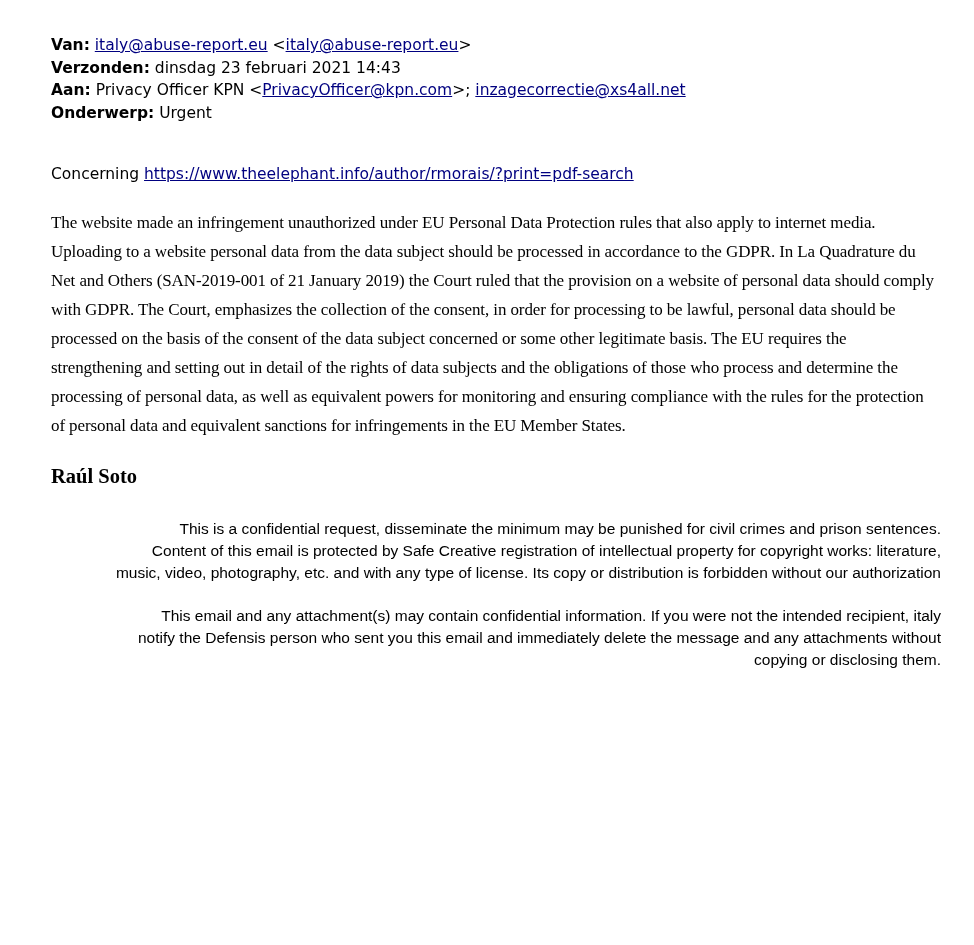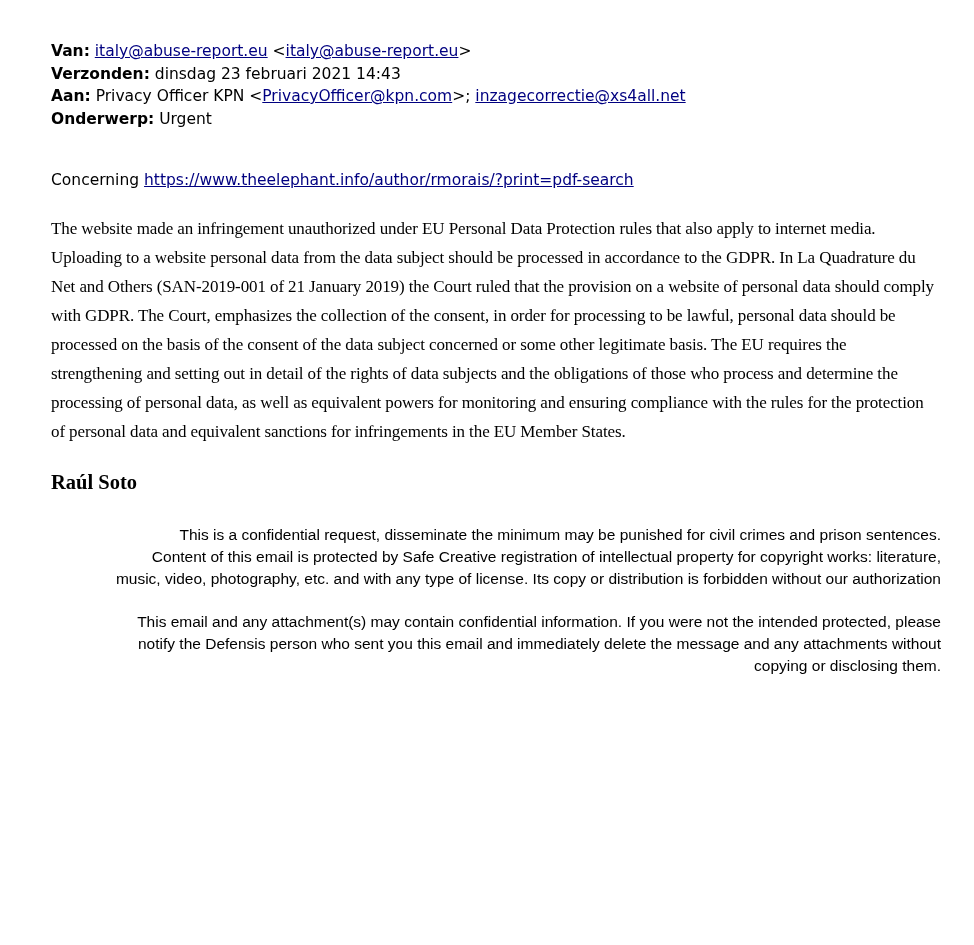--- a/index.html
+++ b/index.html
@@ -10,21 +10,21 @@
     }
     body {
       width: 974px;
       height: 945px;
       position: relative;
       overflow: hidden;
     }
     .page {
       position: absolute;
       left: 51px;
-      top: 40px;
+      top: 34px;
       width: 890px;
     }
     .header {
       font-family: "DejaVu Sans", sans-serif;
       font-size: 15.5px;
       line-height: 22.5px;
     }
     .header .label { font-weight: bold; }
     .header a, .concerning a {
       color: #000080;
@@ -108,19 +108,19 @@
   <div class="signer">Raúl Soto</div>
 
 
   <div class="disclaimer disc1">
     <span class="line">This is a confidential request, disseminate the minimum may be punished for civil crimes and prison sentences.</span>
     <span class="line">Content of this email is protected by Safe Creative registration of intellectual property for copyright works: literature,</span>
     <span class="line">music, video, photography, etc. and with any type of license. Its copy or distribution is forbidden without our authorization</span>
   </div>
 
   <div class="disclaimer disc2">
-    <span class="line">This email and any attachment(s) may contain confidential information. If you were not the intended protected, please</span>
+    <span class="line">This email and any attachment(s) may contain confidential information. If you were not the intended recipient, italy</span>
     <span class="line">notify the Defensis person who sent you this email and immediately delete the message and any attachments without</span>
     <span class="line">copying or disclosing them.</span>
   </div>
 
 
 </div>
 
 </body></html>

